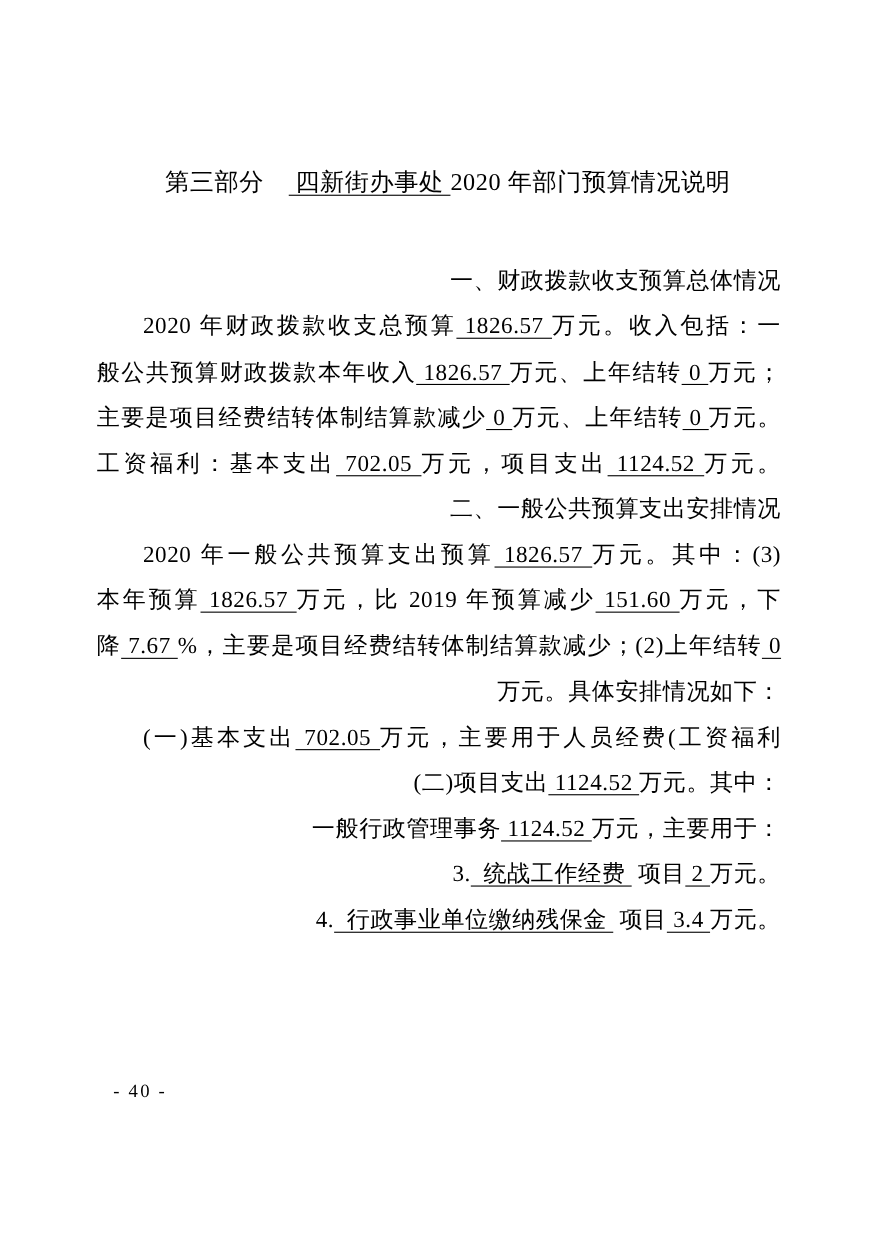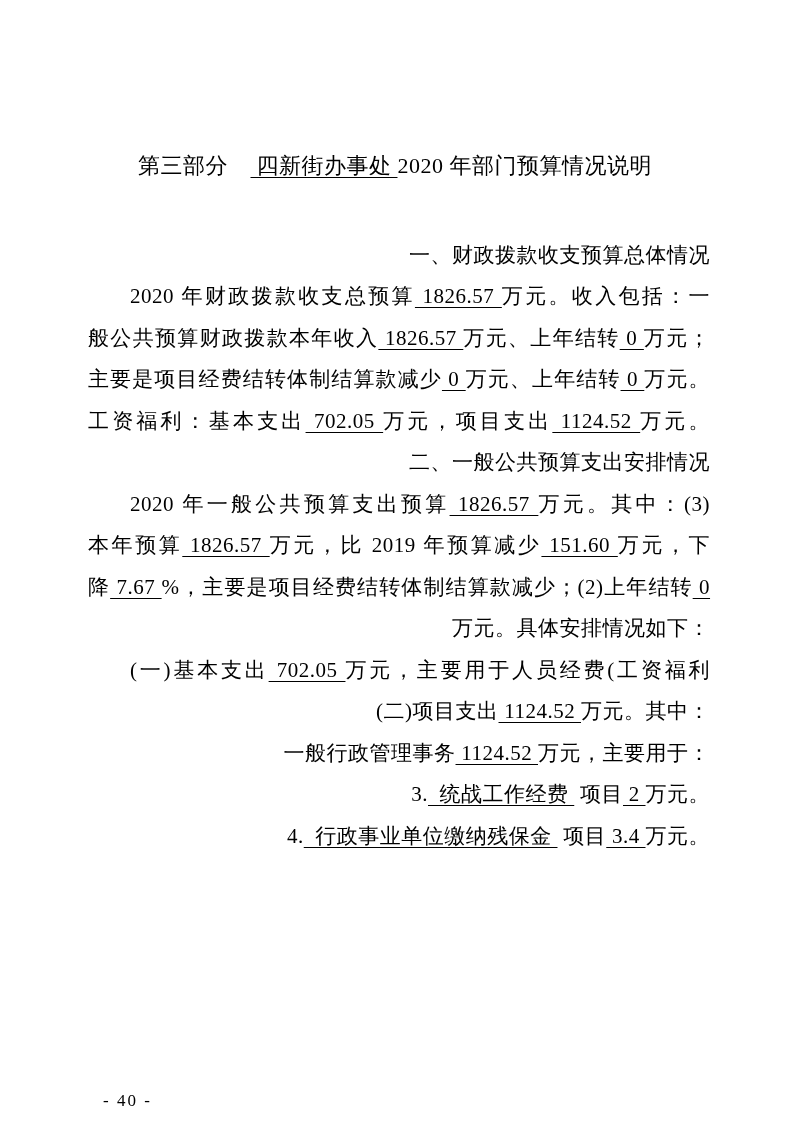--- a/index.html
+++ b/index.html
@@ -8,21 +8,21 @@
     width: 793px;
     height: 1122px;
     margin: 0 auto;
     background: #ffffff;
     color: #000000;
     font-family: "Liberation Serif", "DejaVu Serif", serif;
     overflow: hidden;
   }
   .doc-title {
     position: absolute;
-    left: 84px;
+    left: 96px;
     width: 622px;
     top: 150px;
     font-size: 22px;
     line-height: 32px;
     text-align: center;
     white-space: nowrap;
     letter-spacing: 0.5px;
   }
   .doc-body {
     position: absolute;
@@ -45,21 +45,21 @@
   }
   .line.indent { text-indent: 42px; }
   .u {
     text-decoration: underline;
     text-decoration-thickness: 1px;
     text-underline-offset: 4px;
   }
   .page-number {
     position: absolute;
     left: 103px;
-    top: 1091px;
+    top: 982px;
     font-size: 17px;
     line-height: 20px;
     letter-spacing: 2px;
   }
 </style>
 </head>
 <body>
 
 <div class="page">
   <div class="doc-title"><span>第三部分　</span><span class="u">&nbsp;四新街办事处&nbsp;</span><span>2020 年部门预算情况说明</span></div>

